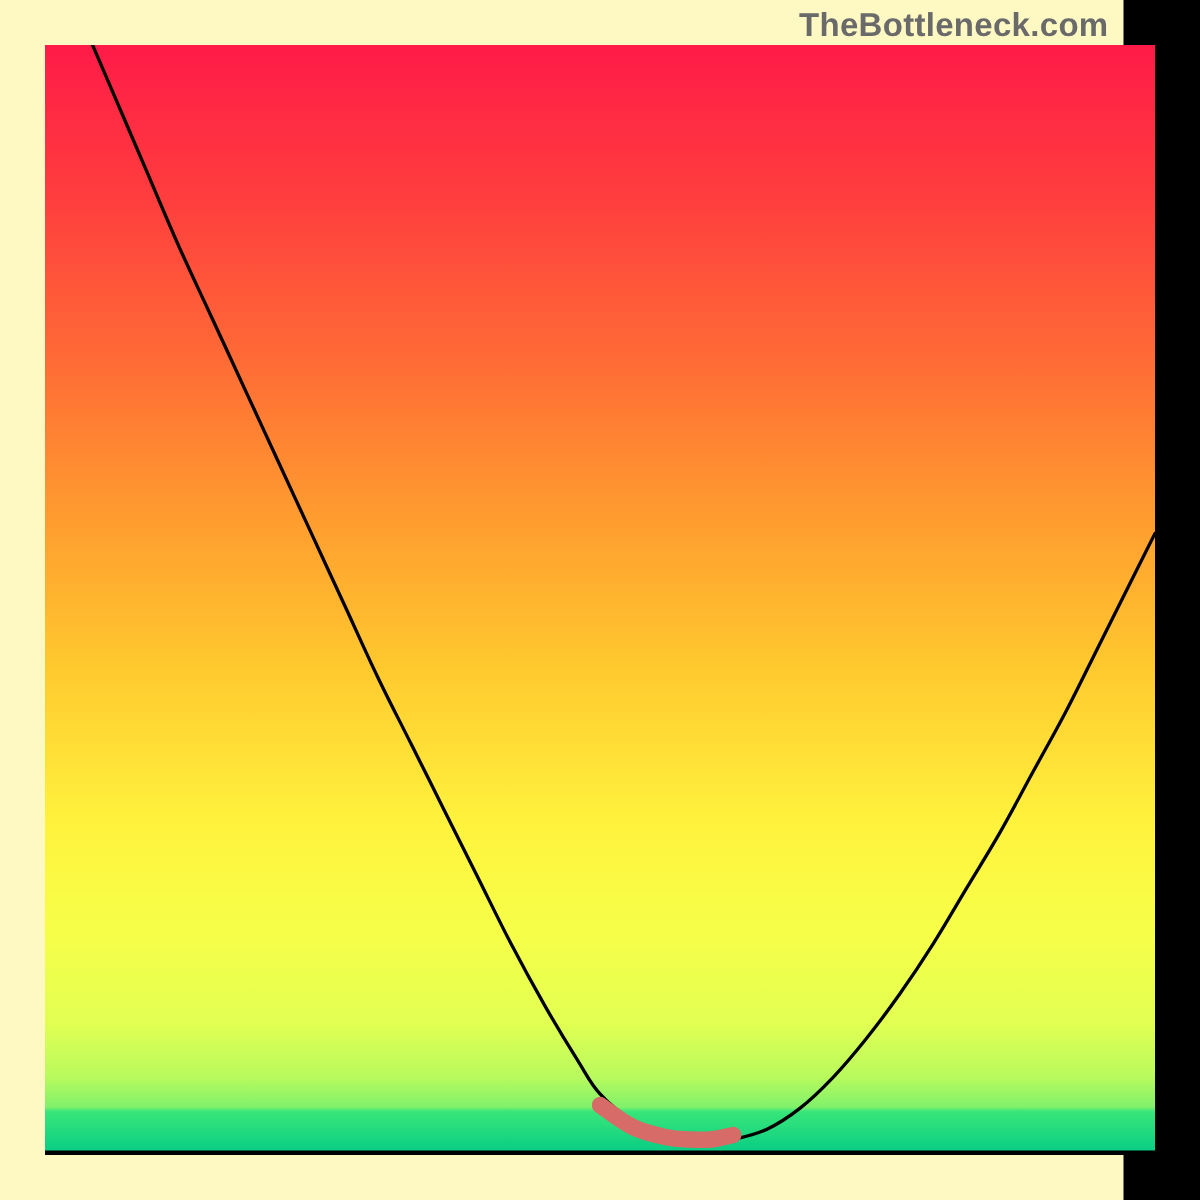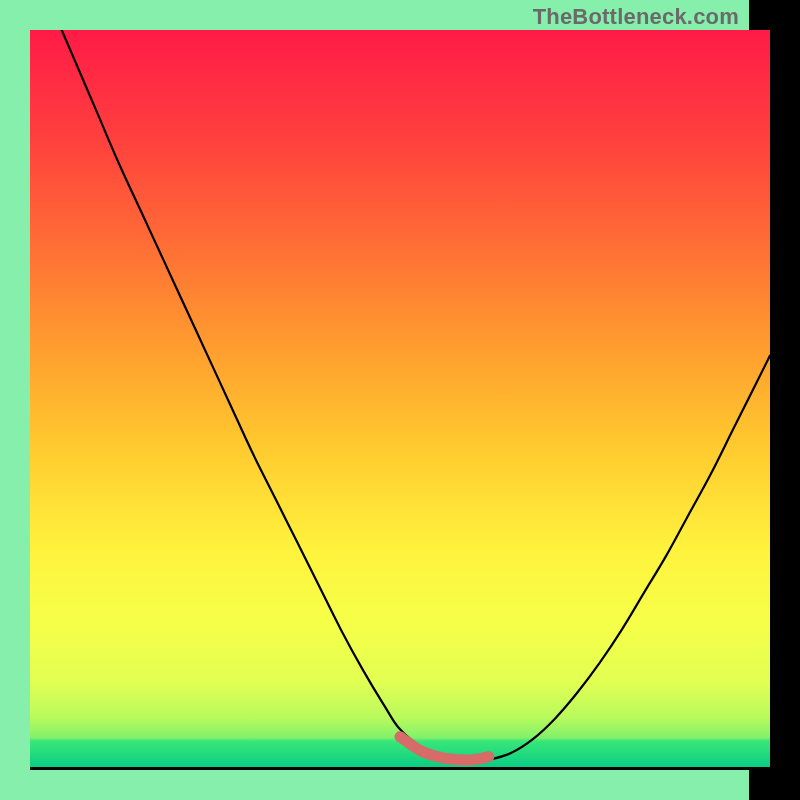--- a/index.html
+++ b/index.html
@@ -1,21 +1,21 @@
 <!DOCTYPE html>
 <html><head>
 <meta charset="utf-8">
 <style>
   * { margin: 0; padding: 0; box-sizing: border-box; }
   html, body { width: 800px; height: 800px; overflow: hidden; background: #000; }
   .container {
     position: relative;
     width: 749px;
     height: 800px;
-    background: #86efac;
+    background: #fef9c3;
   }
   .watermark {
     position: absolute;
     top: 4px;
     right: 10px;
     font-family: Arial, Helvetica, sans-serif;
     font-size: 22px;
     font-weight: bold;
     color: #6a6a6a;
     z-index: 10;

